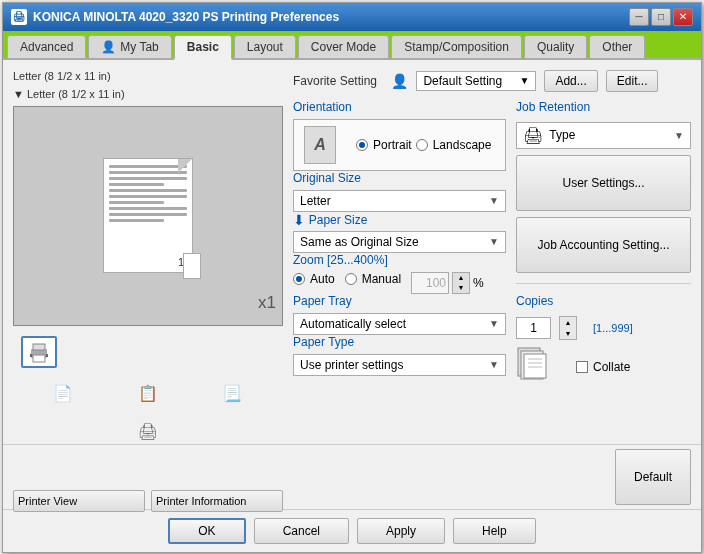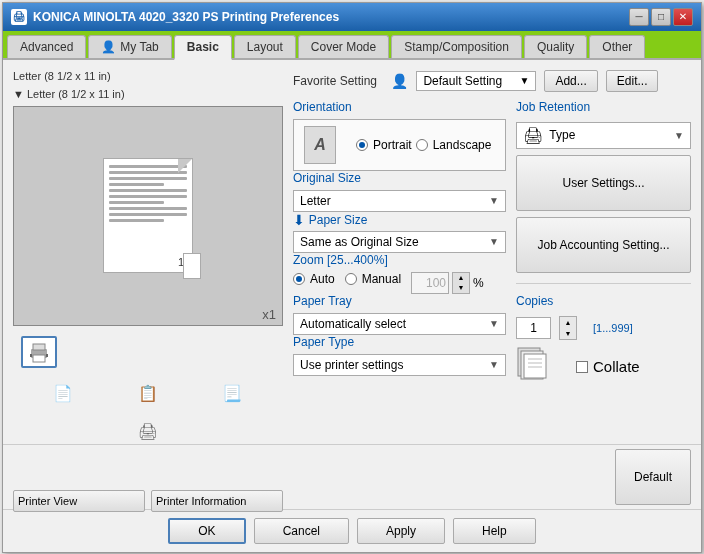--- a/index.html
+++ b/index.html
@@ -149,23 +149,23 @@
     }
     .page-line {
       height: 3px;
       background: #aaa;
       width: 100%;
       border-radius: 1px;
     }
     .page-line.short { width: 70%; }
     .x1-label {
       position: absolute;
-      bottom: 3px;
+      bottom: 12px;
       right: 6px;
-      font-size: 13px;
+      font-size: 17px;
       color: #555;
     }
     .preview-icons-row {
       display: flex;
       gap: 20px;
       padding: 4px 8px;
       align-items: center;
     }
     .preview-icon-btn {
       width: 36px;
@@ -466,21 +466,21 @@
     }
     .collate-row {
       display: flex;
       align-items: center;
       gap: 20px;
     }
     .checkbox-row {
       display: flex;
       align-items: center;
       gap: 5px;
-      font-size: 15px;
+      font-size: 12px;
     }
     .checkbox {
       width: 12px;
       height: 12px;
       border: 1px solid #777;
       background: #fff;
       display: flex;
       align-items: center;
       justify-content: center;
     }

